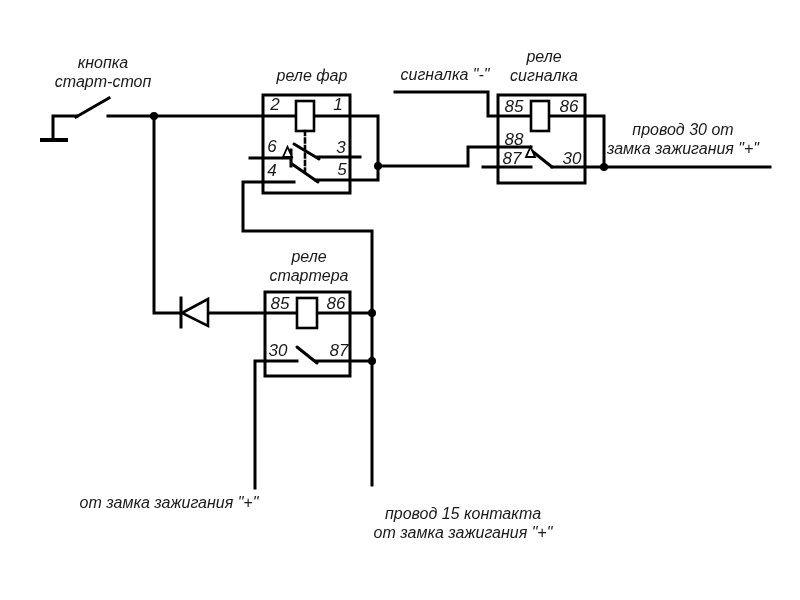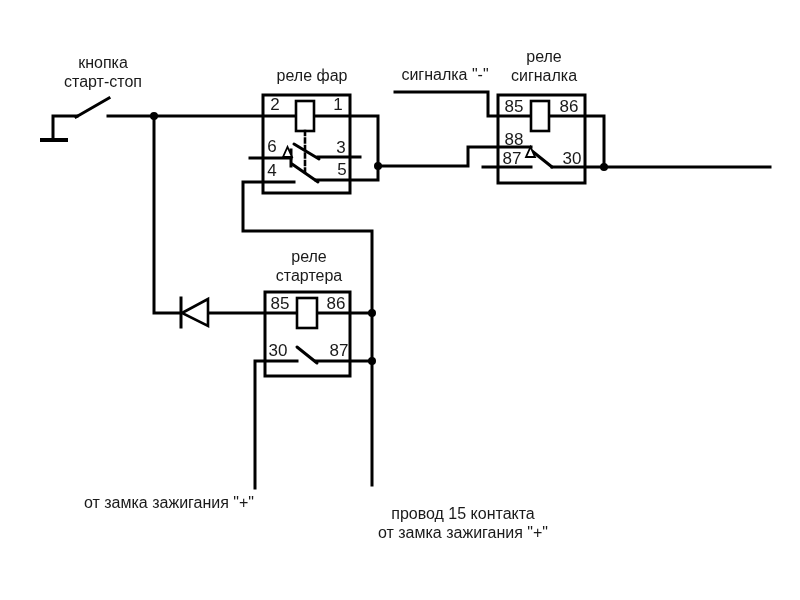--- a/index.html
+++ b/index.html
@@ -1,19 +1,20 @@
 <!DOCTYPE html>
 <html><head>
 <meta charset="utf-8">
 <style>
   html,body{margin:0;padding:0;}
   .stage{
     position:relative;
     width:800px;height:600px;
     overflow:hidden;
+    font-style:italic;
   }
   .stage svg{position:absolute;left:0;top:0;}
   .lbl{
     position:absolute;
     font-family:"Liberation Sans",sans-serif;
     font-size:16px;line-height:19px;
     text-align:center;
     transform:translateX(-50%);
     white-space:nowrap;
   }
@@ -101,20 +102,24 @@
 
   <div class="lbl" style="left:304px;top:66px;margin-left:8px;">реле фар</div>
 
   <div class="lbl" style="left:445px;top:65px;">сигналка "-"</div>
 
   <div class="lbl" style="left:544px;top:47px;">
     <span>реле</span>
     <span>сигналка</span>
   </div>
 
+  <div class="lbl" style="left:683px;top:120px;">
+    <span>провод 30 от</span>
+    <span>замка зажигания "+"</span>
+  </div>
 
   <div class="lbl" style="left:309px;top:247px;">
     <span>реле</span>
     <span>стартера</span>
   </div>
 
   <div class="lbl" style="left:169px;top:493px;">
     <span>от замка зажигания "+"</span>
   </div>
 

